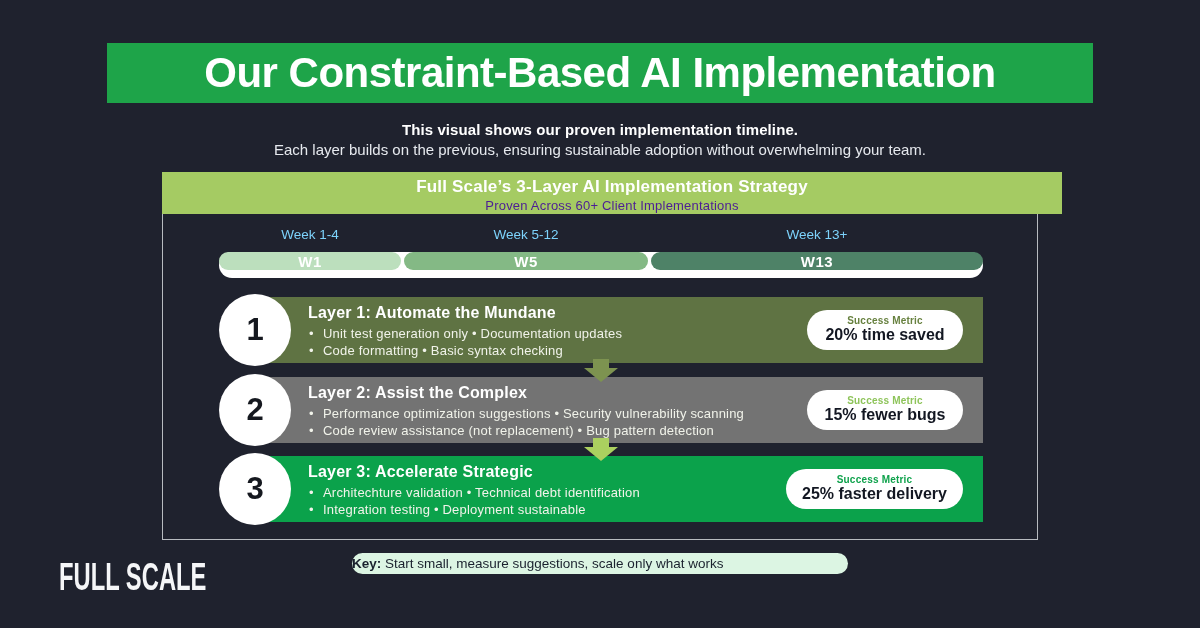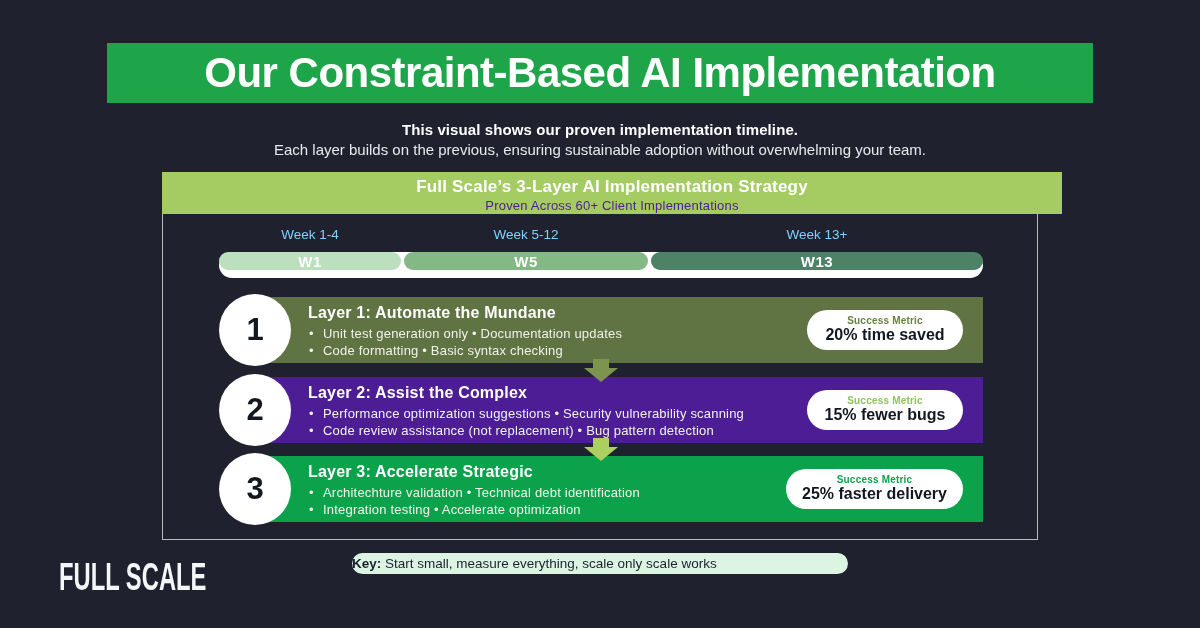--- a/index.html
+++ b/index.html
@@ -40,21 +40,21 @@
     color:#ffffff; font-size:15px; font-weight:bold; letter-spacing:0.5px; }
   .seg1 { left:56px;  width:182px; background:#bcdfbd; }
   .seg2 { left:241px; width:244px; background:#84b985; }
   .seg3 { left:488px; width:332px; background:#4e8267; }
 
   
   .bar { position:absolute; left:84px; width:736px; height:66px; }
   .bar .strip { position:absolute; left:0; top:0; width:13px; height:66px; }
   .bar .body { position:absolute; left:13px; top:0; width:723px; height:66px; padding:7px 0 10px 48px; }
   .bar1 { top:124px; } .bar1 .body { background:#5f7343; } .bar1 .strip { background:#3f7d68; }
-  .bar2 { top:204px; } .bar2 .body { background:#4c1d95; } .bar2 .strip { background:#3f7d68; }
+  .bar2 { top:204px; } .bar2 .body { background:#737373; } .bar2 .strip { background:#3f7d68; }
   .bar3 { top:283px; } .bar3 .body { background:#0ba24b; } .bar3 .strip { background:#559471; }
   .layer-title { color:#ffffff; font-size:16px; font-weight:bold; letter-spacing:0.2px; }
   .bullets { margin-top:3px; }
   .bullet { color:#f1f3ea; font-size:13px; line-height:17px; padding-left:15px; position:relative; letter-spacing:0.2px; }
   .bullet::before { content:"\2022"; position:absolute; left:1px; top:0; }
 
   .num-circle { position:absolute; left:56px; width:72px; height:72px; background:#ffffff;
     border-radius:50%; display:flex; align-items:center; justify-content:center; z-index:3;
     color:#15181f; font-size:31px; font-weight:bold; }
   .nc1 { top:121px; } .nc2 { top:201px; } .nc3 { top:280px; }
@@ -152,28 +152,28 @@
       <div class="stem"></div>
         <div class="head"></div>
     </div>
 
     <div class="bar bar3">
       <div class="strip"></div>
       <div class="body">
         <div class="layer-title">Layer 3: Accelerate Strategic</div>
         <div class="bullets">
           <div class="bullet">Architechture validation • Technical debt identification</div>
-          <div class="bullet">Integration testing • Accelerate optimization</div>
+          <div class="bullet">Integration testing • Deployment sustainable</div>
         </div>
       </div>
     </div>
     <div class="num-circle nc3">3</div>
     <div class="metric m3">
       <div class="ml">Success Metric</div>
       <div class="mv">25% faster delivery</div>
     </div>
 
   </div>
 
   <div class="logo">FULL SCALE</div>
-  <div class="key-pill"><b>Key:</b><span> Start small, measure everything, scale only scale works</span></div>
+  <div class="key-pill"><b>Key:</b><span> Start small, measure suggestions, scale only what works</span></div>
 
 </div>
 
 </body></html>

